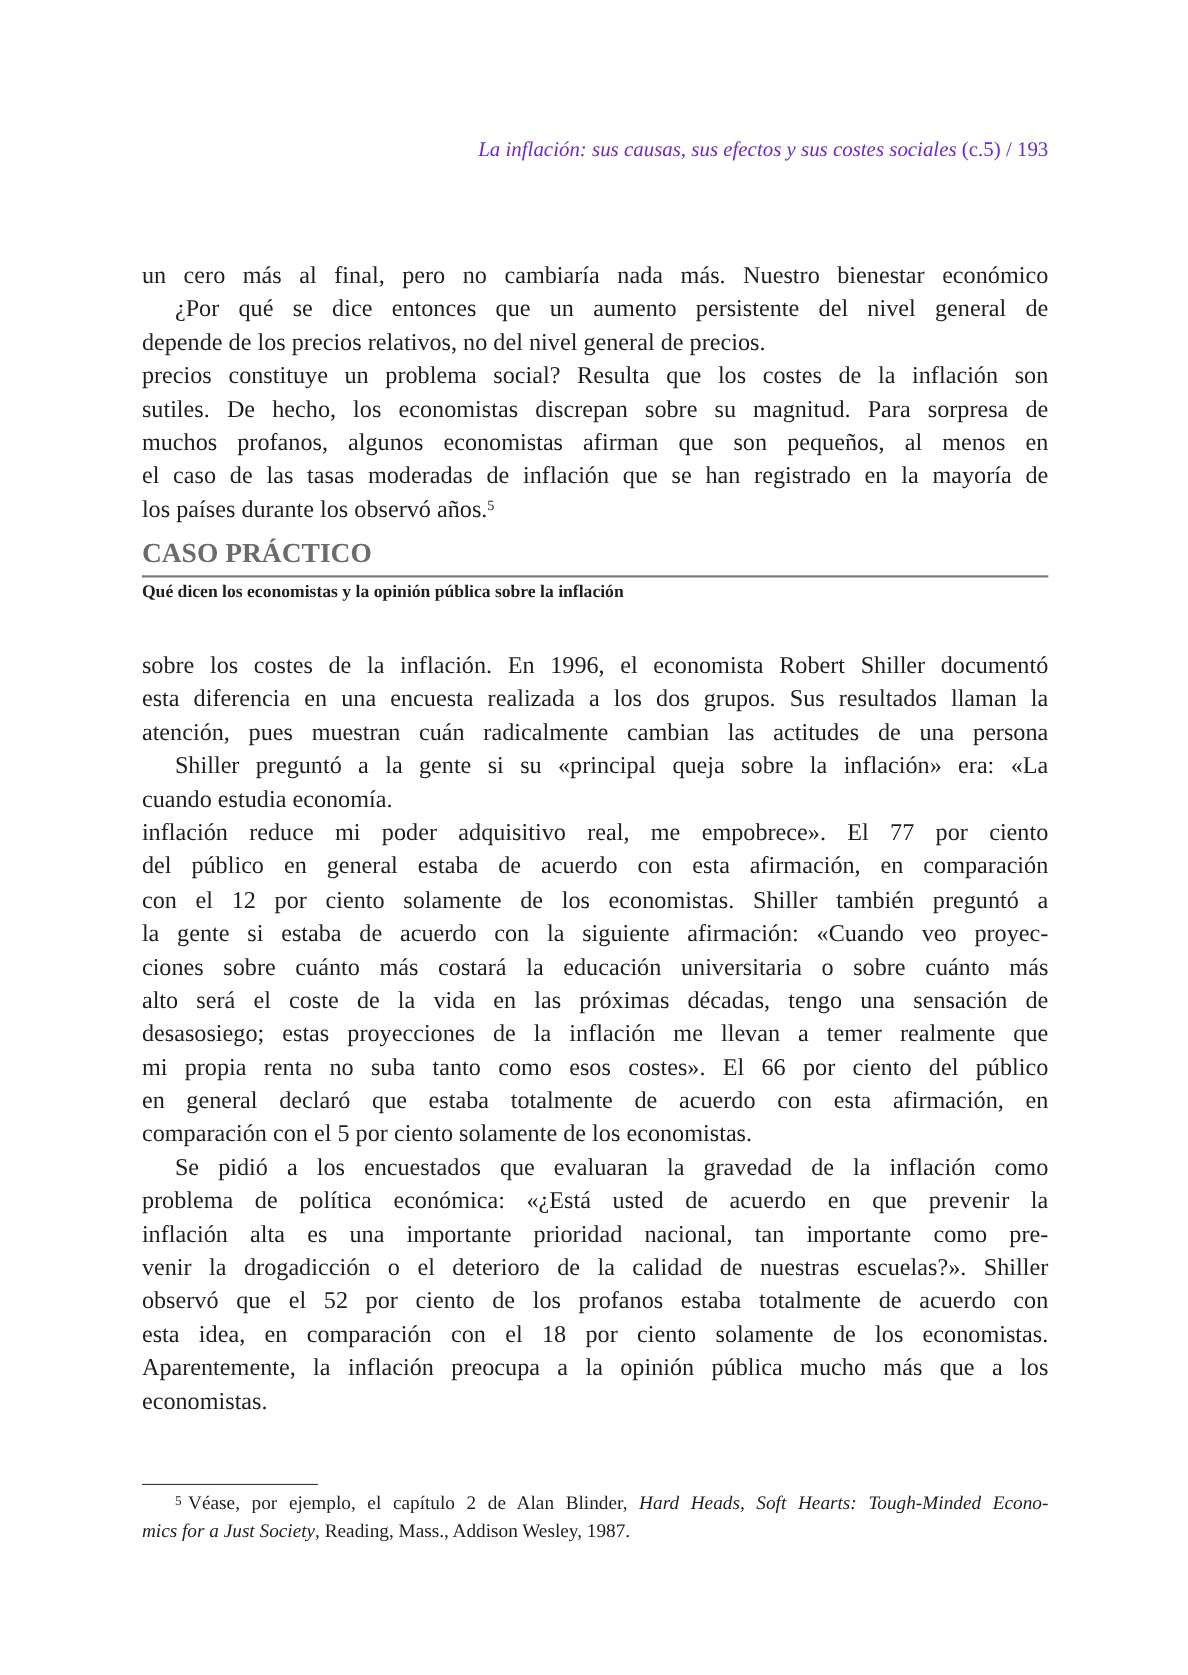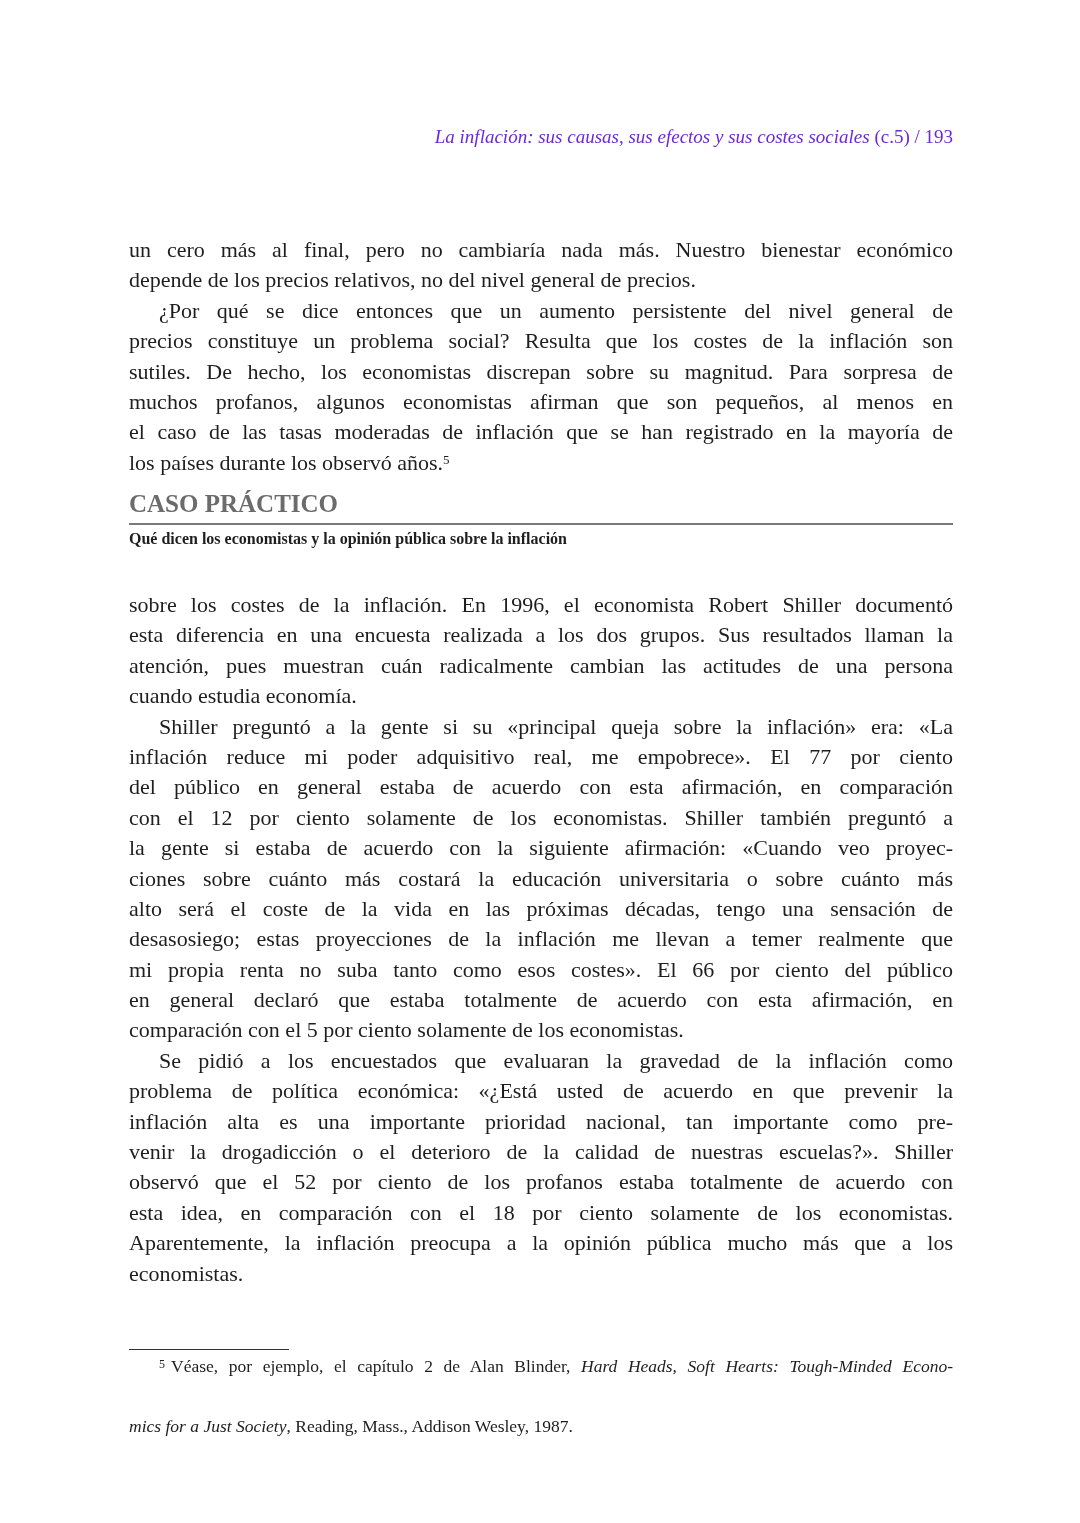--- a/index.html
+++ b/index.html
@@ -15,55 +15,55 @@
     .line.last { text-align-last: left; }
     .line.indent { padding-left: 30px; }
     sup.fn { font-size: 13px; vertical-align: top; position: relative; top: -3px; }
     .case-label { position: absolute; left: 129px; top: 490px; font-size: 25px; font-weight: bold;
                   color: #6b6b6b; letter-spacing: 0px; }
     .case-rule { position: absolute; left: 129px; top: 523px; width: 824px; height: 2px; background: #7a7a7a; }
     .case-subtitle { position: absolute; left: 129px; top: 530px; font-size: 16px; font-weight: bold; color: #1e1e1e; }
     .fn-rule { position: absolute; left: 129px; top: 1349px; width: 160px; height: 1px; background: #333; }
     .footnote { position: absolute; left: 129px; top: 1354px; width: 824px; font-size: 17.5px; line-height: 25px; }
     .footnote .fl { display: block; white-space: nowrap; text-align: justify; text-align-last: justify; }
-    .footnote .fl.last { text-align-last: left; margin-top: 35px; }
+    .footnote .fl.last { text-align-last: left; }
     .footnote .fl.indent { padding-left: 30px; }
     .footnote sup { font-size: 12px; vertical-align: top; position: relative; top: -2px; margin-right: 6px; }
     .it { font-style: italic; }
   </style>
 </head>
 <body>
 
 <div class="page">
 
   <div class="running-head">
     <span class="title">La inflación: sus causas, sus efectos y sus costes sociales</span><span> (c.5)</span><span> / </span><span>193</span>
   </div>
 
   <div class="body-block" style="top:187px;margin-top:48px;">
     <span class="line">un cero más al final, pero no cambiaría nada más. Nuestro bienestar económico</span>
+    <span class="line indent">¿Por qué se dice entonces que un aumento persistente del nivel general de</span>
     <span class="line last">depende de los precios relativos, no del nivel general de precios.</span>
-    <span class="line indent">¿Por qué se dice entonces que un aumento persistente del nivel general de</span>
     <span class="line">precios constituye un problema social? Resulta que los costes de la inflación son</span>
     <span class="line">sutiles. De hecho, los economistas discrepan sobre su magnitud. Para sorpresa de</span>
     <span class="line">muchos profanos, algunos economistas afirman que son pequeños, al menos en</span>
     <span class="line">el caso de las tasas moderadas de inflación que se han registrado en la mayoría de</span>
     <span class="line last"><span>los países durante los observó años.</span><sup class="fn">5</sup></span>
   </div>
 
   <div class="case-label">CASO PRÁCTICO</div>
   <div class="case-rule"></div>
   <div class="case-subtitle">Qué dicen los economistas y la opinión pública sobre la inflación</div>
 
   <div class="body-block" style="top:590px;">
     <span class="line">sobre los costes de la inflación. En 1996, el economista Robert Shiller documentó</span>
     <span class="line">esta diferencia en una encuesta realizada a los dos grupos. Sus resultados llaman la</span>
     <span class="line">atención, pues muestran cuán radicalmente cambian las actitudes de una persona</span>
+    <span class="line indent">Shiller preguntó a la gente si su «principal queja sobre la inflación» era: «La</span>
     <span class="line last">cuando estudia economía.</span>
-    <span class="line indent">Shiller preguntó a la gente si su «principal queja sobre la inflación» era: «La</span>
     <span class="line">inflación reduce mi poder adquisitivo real, me empobrece». El 77 por ciento</span>
     <span class="line">del público en general estaba de acuerdo con esta afirmación, en comparación</span>
     <span class="line">con el 12 por ciento solamente de los economistas. Shiller también preguntó a</span>
     <span class="line">la gente si estaba de acuerdo con la siguiente afirmación: «Cuando veo proyec-</span>
     <span class="line">ciones sobre cuánto más costará la educación universitaria o sobre cuánto más</span>
     <span class="line">alto será el coste de la vida en las próximas décadas, tengo una sensación de</span>
     <span class="line">desasosiego; estas proyecciones de la inflación me llevan a temer realmente que</span>
     <span class="line">mi propia renta no suba tanto como esos costes». El 66 por ciento del público</span>
     <span class="line">en general declaró que estaba totalmente de acuerdo con esta afirmación, en</span>
     <span class="line last">comparación con el 5 por ciento solamente de los economistas.</span>

